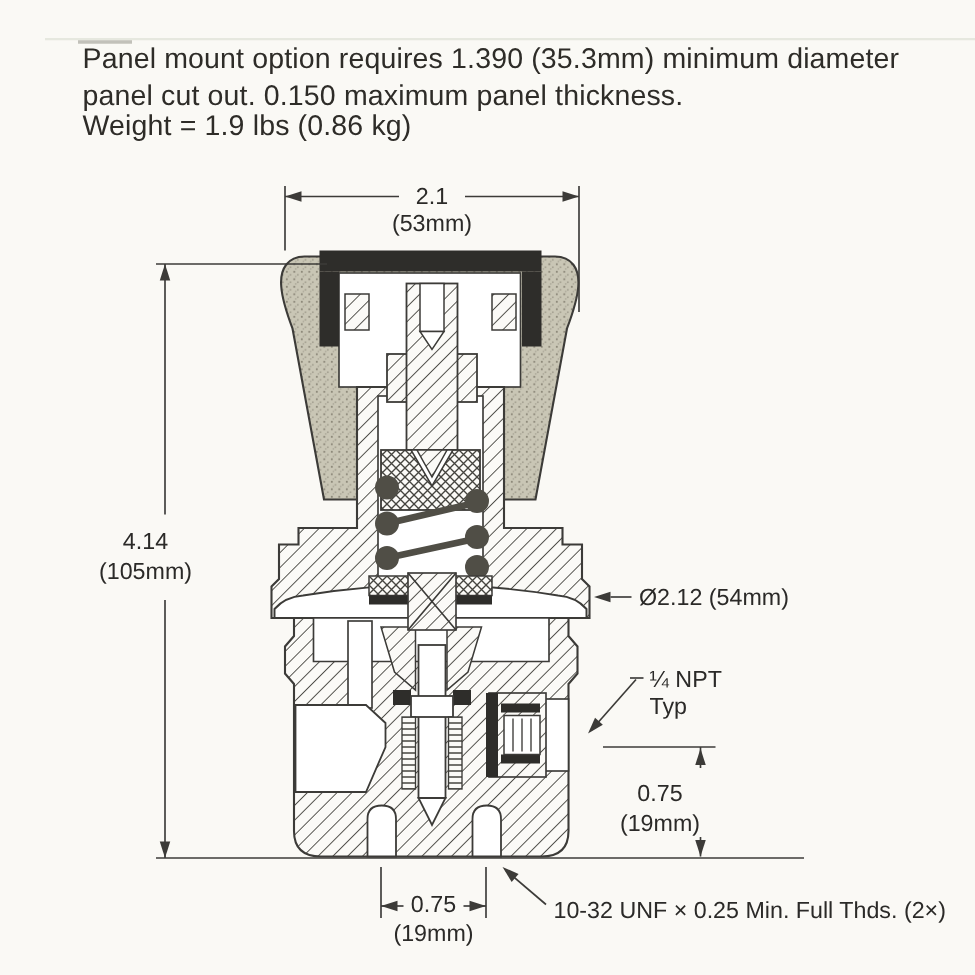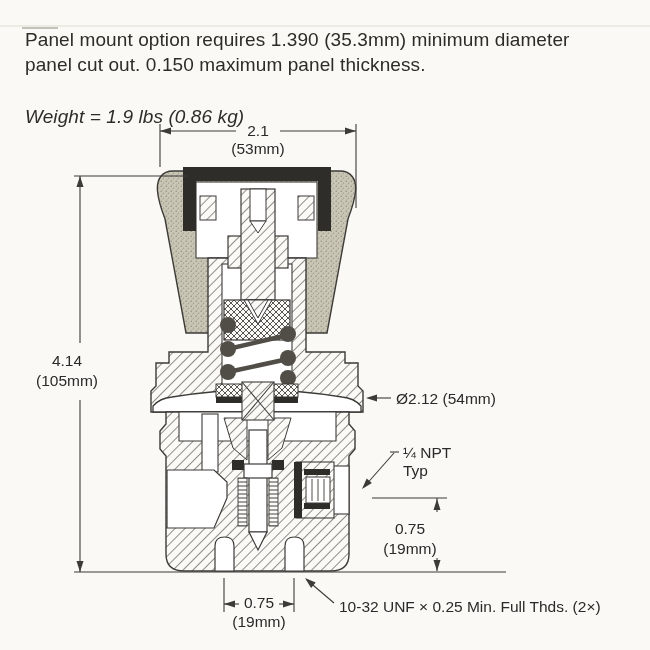--- a/index.html
+++ b/index.html
@@ -3,28 +3,28 @@
 <meta charset="utf-8">
 <style>
   html,body{margin:0;padding:0;}
   body{
     width:650px;height:650px;
     background:#faf9f5;
     font-family:"Liberation Sans", sans-serif;
     position:relative;
     overflow:hidden;
   }
-  .stage{position:absolute;inset:0;}
+  .stage{position:absolute;inset:0;margin-left:30px;}
   .note{
     position:absolute;left:25px;width:592px;
     color:#2e2c28;font-size:19px;line-height:1.33;
     letter-spacing:0.1px;
   }
   .note.p1{top:27px;}
-  .note.p2{top:104px;font-style:italic;}
+  .note.p2{top:72px;}
   svg{position:absolute;left:0;top:0;}
   svg text{
     font-family:"Liberation Sans", sans-serif;
     font-size:15.5px;fill:#2b2a28;
   }
 </style>
 </head>
 <body>
 
 <div class="stage">

